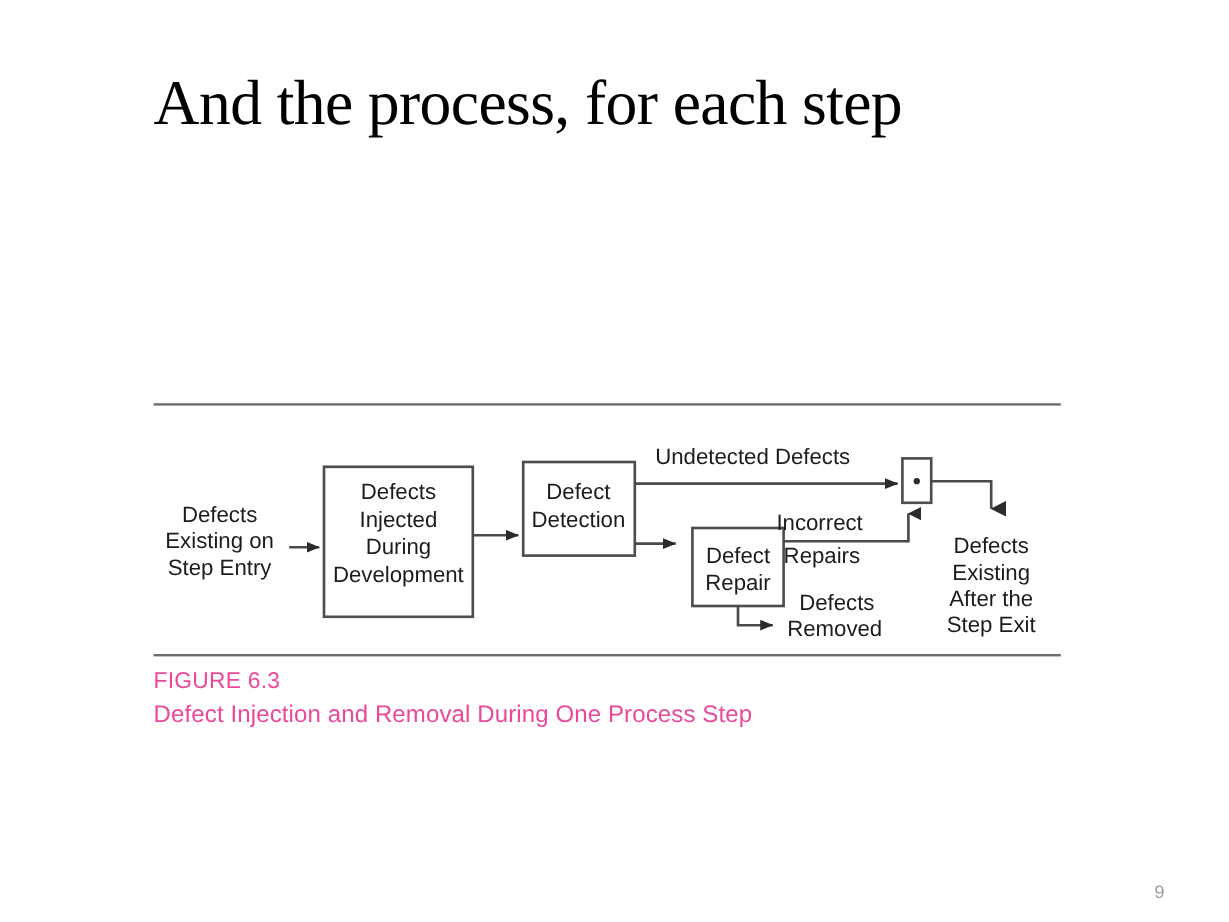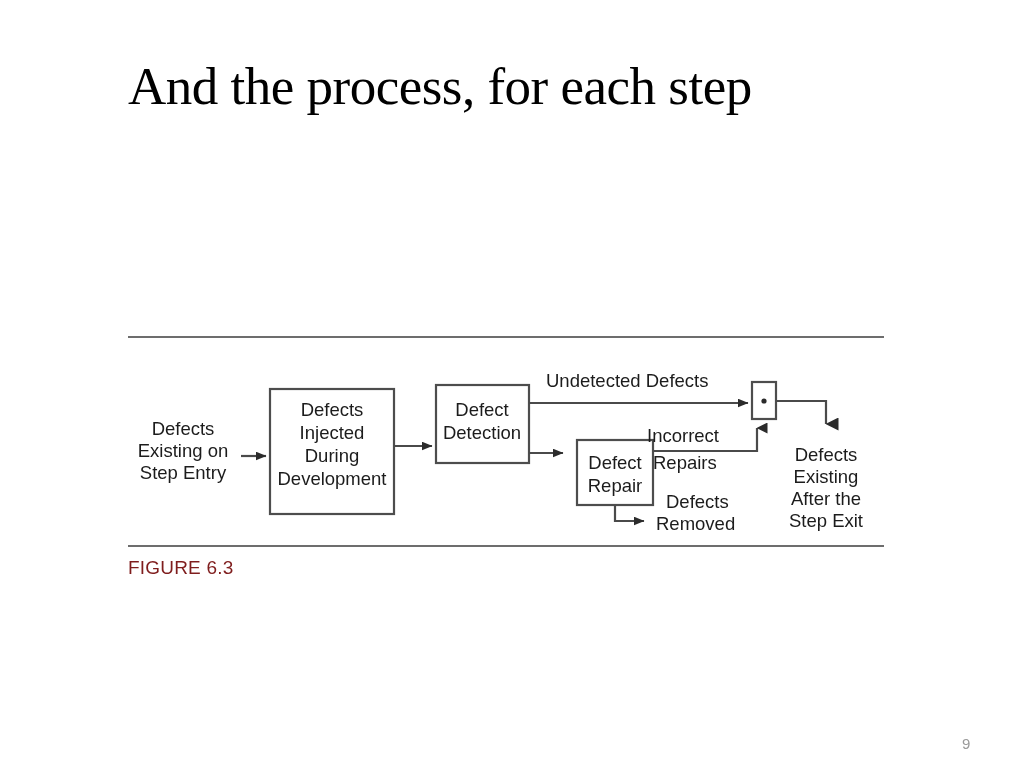--- a/index.html
+++ b/index.html
@@ -60,21 +60,21 @@
     height: 200px;
     display: block;
   }
 
   
   #figure-caption {
     position: absolute;
     left: 0;
     top: 222px;
     width: 756px;
-    color: #7f1d1d;
+    color: #ec4899;
   }
   #figure-number {
     font-size: 19px;
     line-height: 1.25;
     letter-spacing: 0.2px;
     font-family: "Liberation Sans", sans-serif;
   }
   #figure-title {
     font-size: 20px;
     line-height: 1.3;
@@ -190,16 +190,17 @@
       <text x="698" y="139" text-anchor="middle">Existing</text>
       <text x="698" y="161" text-anchor="middle">After the</text>
       <text x="698" y="183" text-anchor="middle">Step Exit</text>
     </g>
   </svg>
 
   <div class="rule bottom"></div>
 
   <div id="figure-caption">
     <div id="figure-number">FIGURE 6.3</div>
+    <div id="figure-title">Defect Injection and Removal During One Process Step</div>
   </div>
 </div>
 
 <div id="page-number">9</div>
 
 </body></html>

